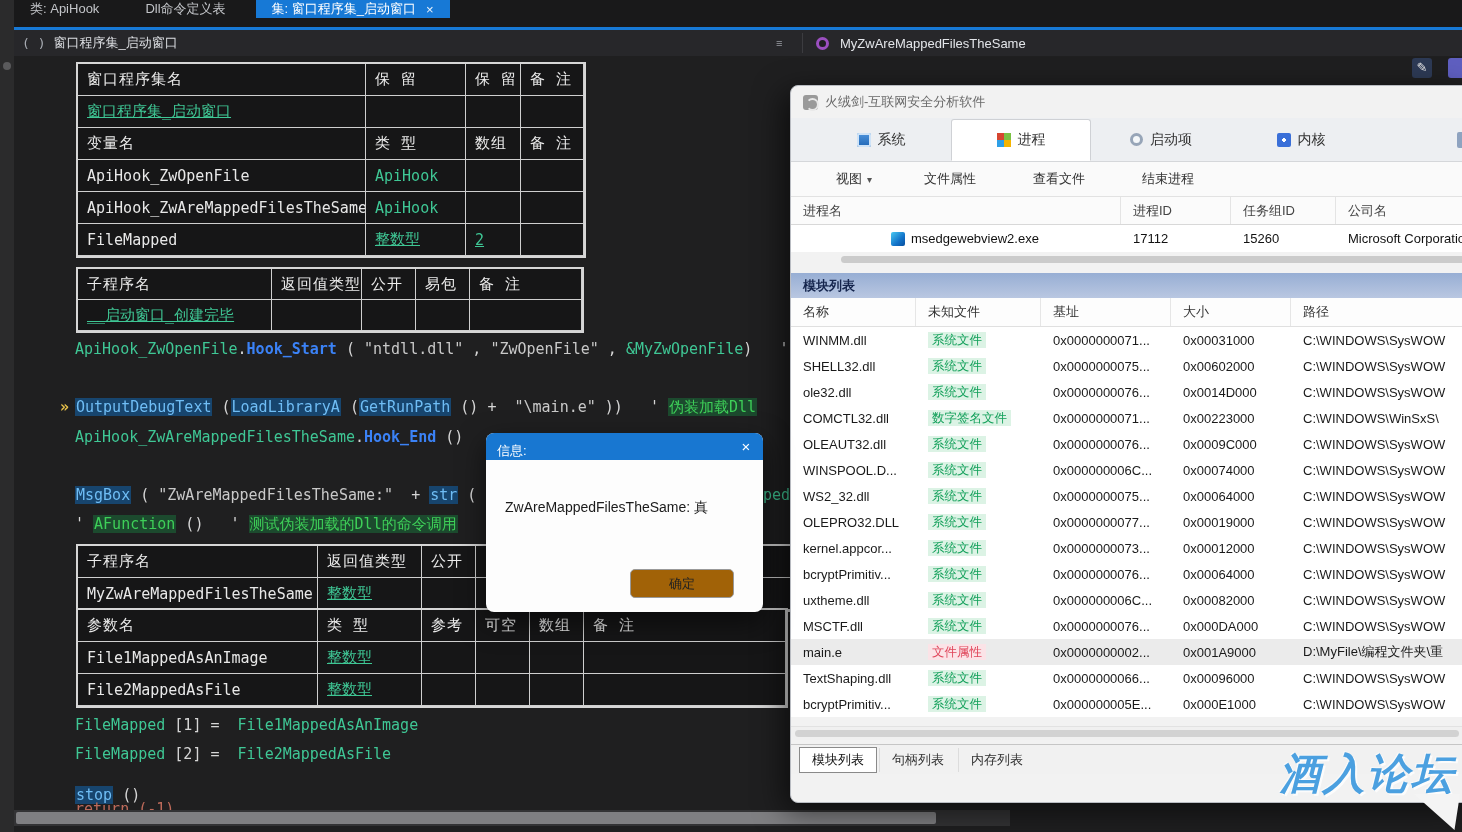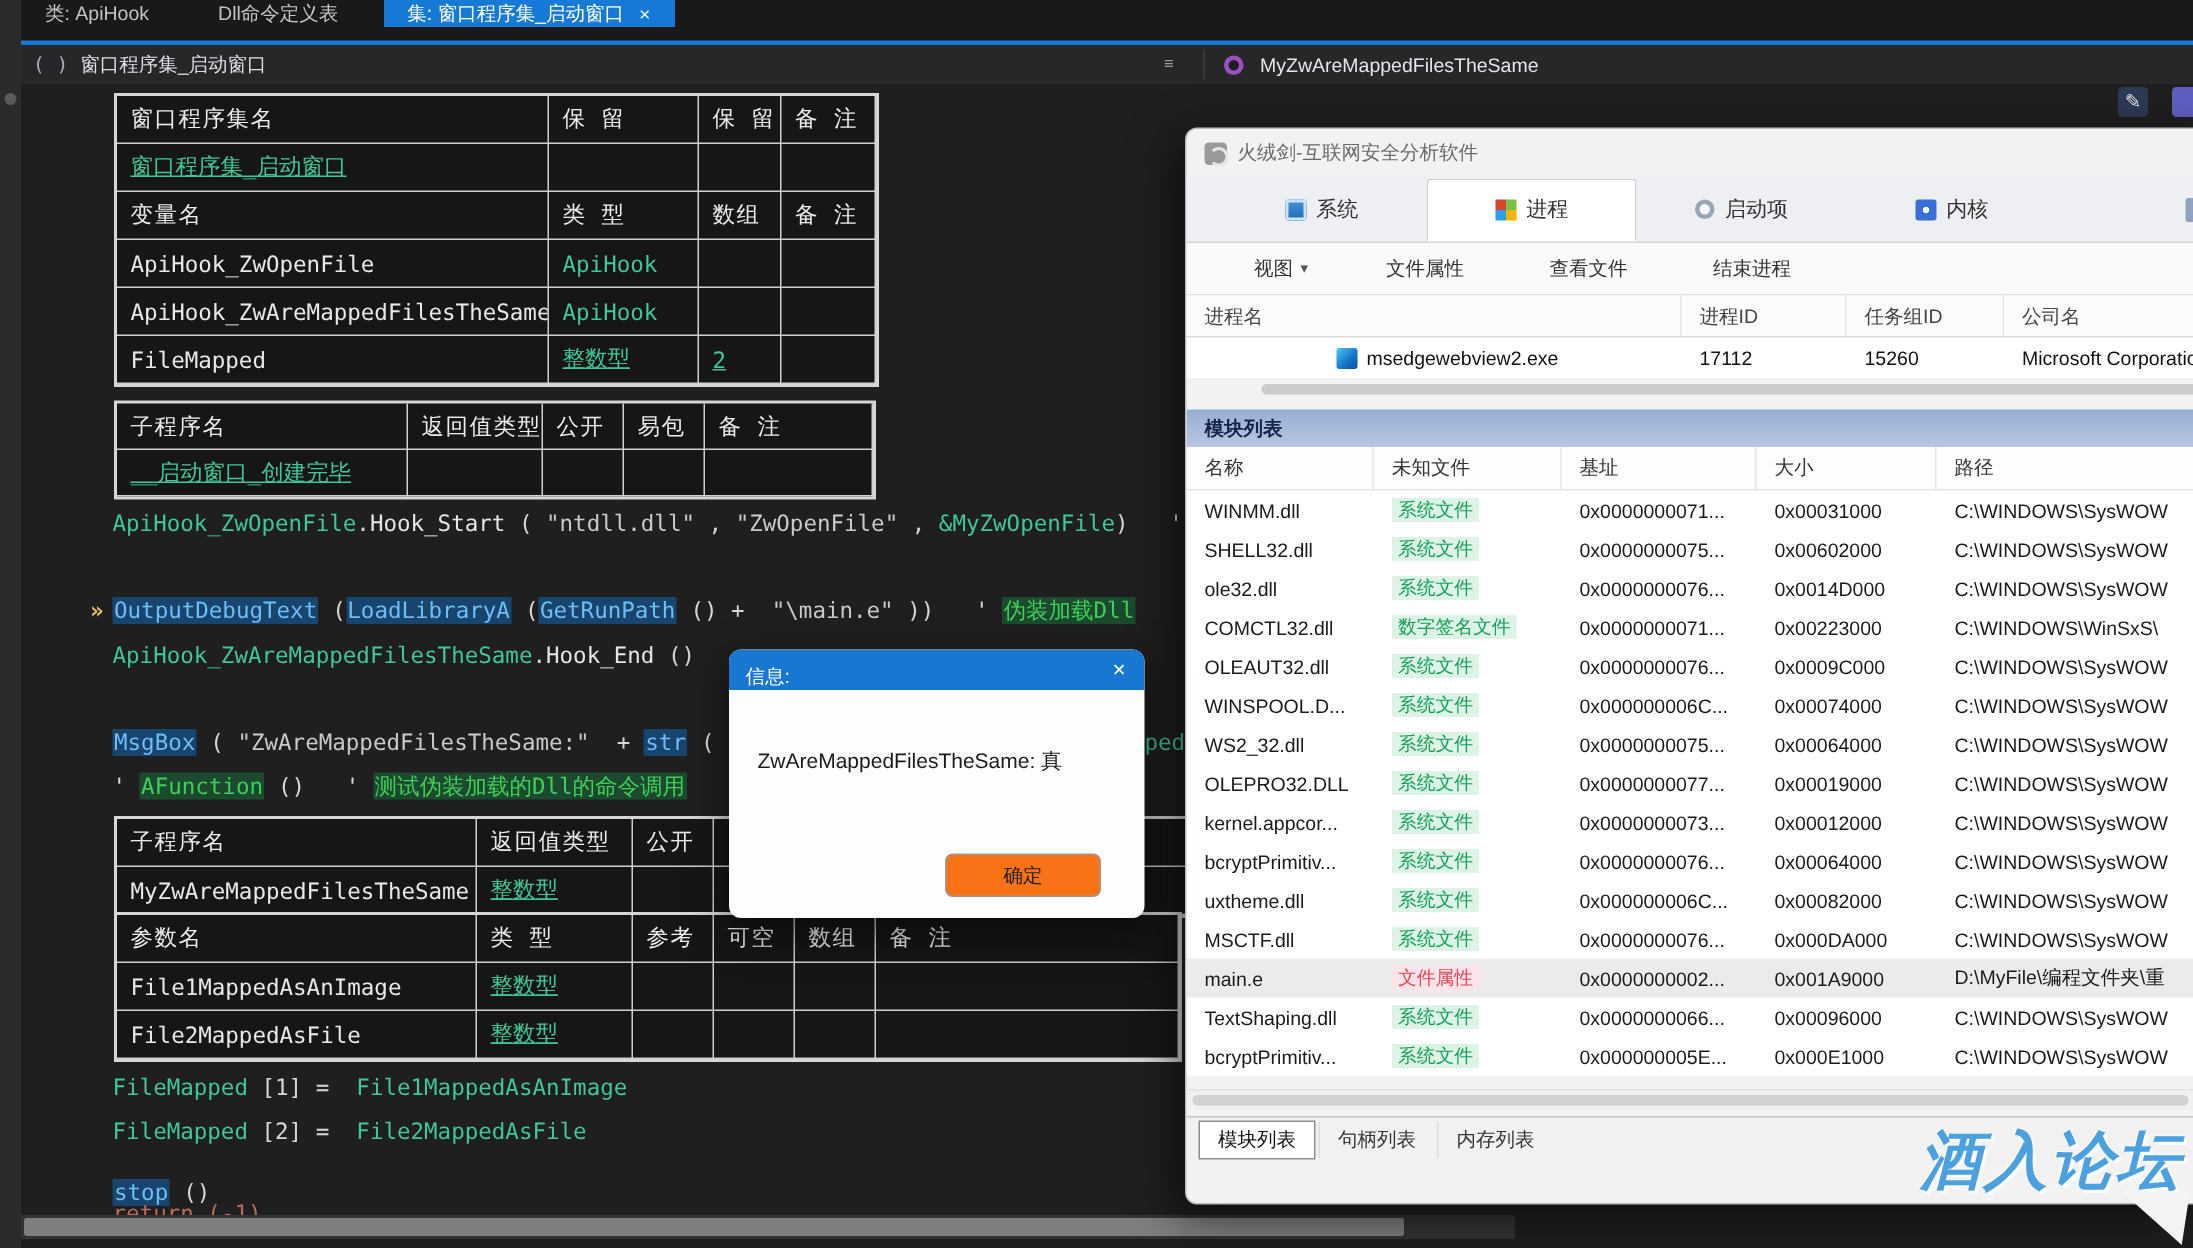--- a/index.html
+++ b/index.html
@@ -31,37 +31,37 @@
   .u { text-decoration:underline; }
   #t1 { left:76px; top:62px; grid-template-columns:288px 100px 55px 63px; grid-auto-rows:32px; }
   #t2 { left:76px; top:267px; grid-template-columns:194px 90px 54px 54px 112px; grid-auto-rows:31px; }
   #t3a { left:76px; top:544px; grid-template-columns:240px 104px 54px 316px; grid-auto-rows:32px; }
   #t3b { left:76px; top:608px; grid-template-columns:240px 104px 54px 54px 54px 202px; grid-auto-rows:32px; }
 
   
   #code { position:absolute; left:0; top:0; width:1462px; height:832px; z-index:1; }
   .code-line { position:absolute; font-family:"DejaVu Sans Mono",monospace; font-size:15px; white-space:pre; line-height:18px; }
   .tk-id  { color:#3fc795; }
-  .tk-fn  { color:#e5e5e5; font-weight:normal; }
+  .tk-fn  { color:#3b82f6; font-weight:bold; }
   .tk-str { color:#c9c9c9; }
   .tk-op  { color:#d6d6d6; }
   .tk-kw  { color:#6fbdf5; background:#17456e; padding:0 1px; }
   .tk-cmt2{ color:#3ecf58; background:#1c4a2e; padding:0 1px; }
   .tk-mark{ color:#e7c14a; font-weight:bold; }
   .tk-ret { color:#bd6a5a; }
 
   .ide-hscroll-track { position:absolute; left:14px; top:810px; width:996px; height:16px; background:#333335; z-index:5; }
   .ide-hscroll-thumb { position:absolute; left:2px; top:2px; width:920px; height:12px; background:#7f7f82; border-radius:2px; }
 
   
   .dlg { position:absolute; left:486px; top:433px; width:277px; height:179px; border-radius:8px; background:#fdfdfd; box-shadow:0 10px 28px rgba(0,0,0,.55); z-index:30; overflow:hidden; }
   .dlg-title { height:27px; background:#1877d1; color:#fff; font-size:13px; display:flex; align-items:flex-end; padding-left:11px; }
   .dlg-x { position:absolute; right:0; top:0; width:34px; height:27px; color:#fff; font-size:15px; display:flex; align-items:center; justify-content:center; }
   .dlg-msg { position:absolute; left:19px; top:66px; color:#1b1b1b; font-size:14px; }
-  .dlg-ok { position:absolute; left:144px; top:136px; width:104px; height:29px; background:#f97316; border:1px solid #999; border-radius:5px; font-size:13px; color:#222; display:flex; align-items:center; justify-content:center; }
+  .dlg-ok { position:absolute; left:144px; top:136px; width:104px; height:29px; background:#a16207; border:1px solid #999; border-radius:5px; font-size:13px; color:#222; display:flex; align-items:center; justify-content:center; }
 
   
   .hswin { position:absolute; left:790px; top:85px; width:680px; height:718px; background:#f2f2f2; border:1px solid #b9bcc2; border-radius:8px 0 0 8px; box-shadow:-6px 8px 30px rgba(0,0,0,.6); z-index:20; overflow:hidden; font-size:13px; color:#333; }
   .hs-title { position:absolute; left:0; top:0; width:100%; height:32px; display:flex; align-items:center; padding-left:12px; color:#6a6a6a; }
   .hs-app-ico { width:15px; height:15px; border-radius:3px; background:#9a9a9a; margin-right:7px; position:relative; }
   .hs-app-ico:after { content:""; position:absolute; left:3px; top:3px; width:9px; height:9px; border-radius:50%; border:2px solid #e8e8e8; border-left-color:transparent; }
   .hs-tabs { position:absolute; left:0; top:32px; width:100%; height:44px; background:#edeff2; border-bottom:1px solid #d5d7da; display:flex; padding-left:20px; }
   .hs-tab { width:140px; display:flex; align-items:center; justify-content:center; color:#333; font-size:14px; gap:7px; }
   .hs-tab.active { background:#fff; border:1px solid #cfd1d5; border-bottom:1px solid #fff; border-radius:3px 3px 0 0; margin-top:1px; }
   .hs-tab-ic { width:14px; height:14px; display:inline-block; }

